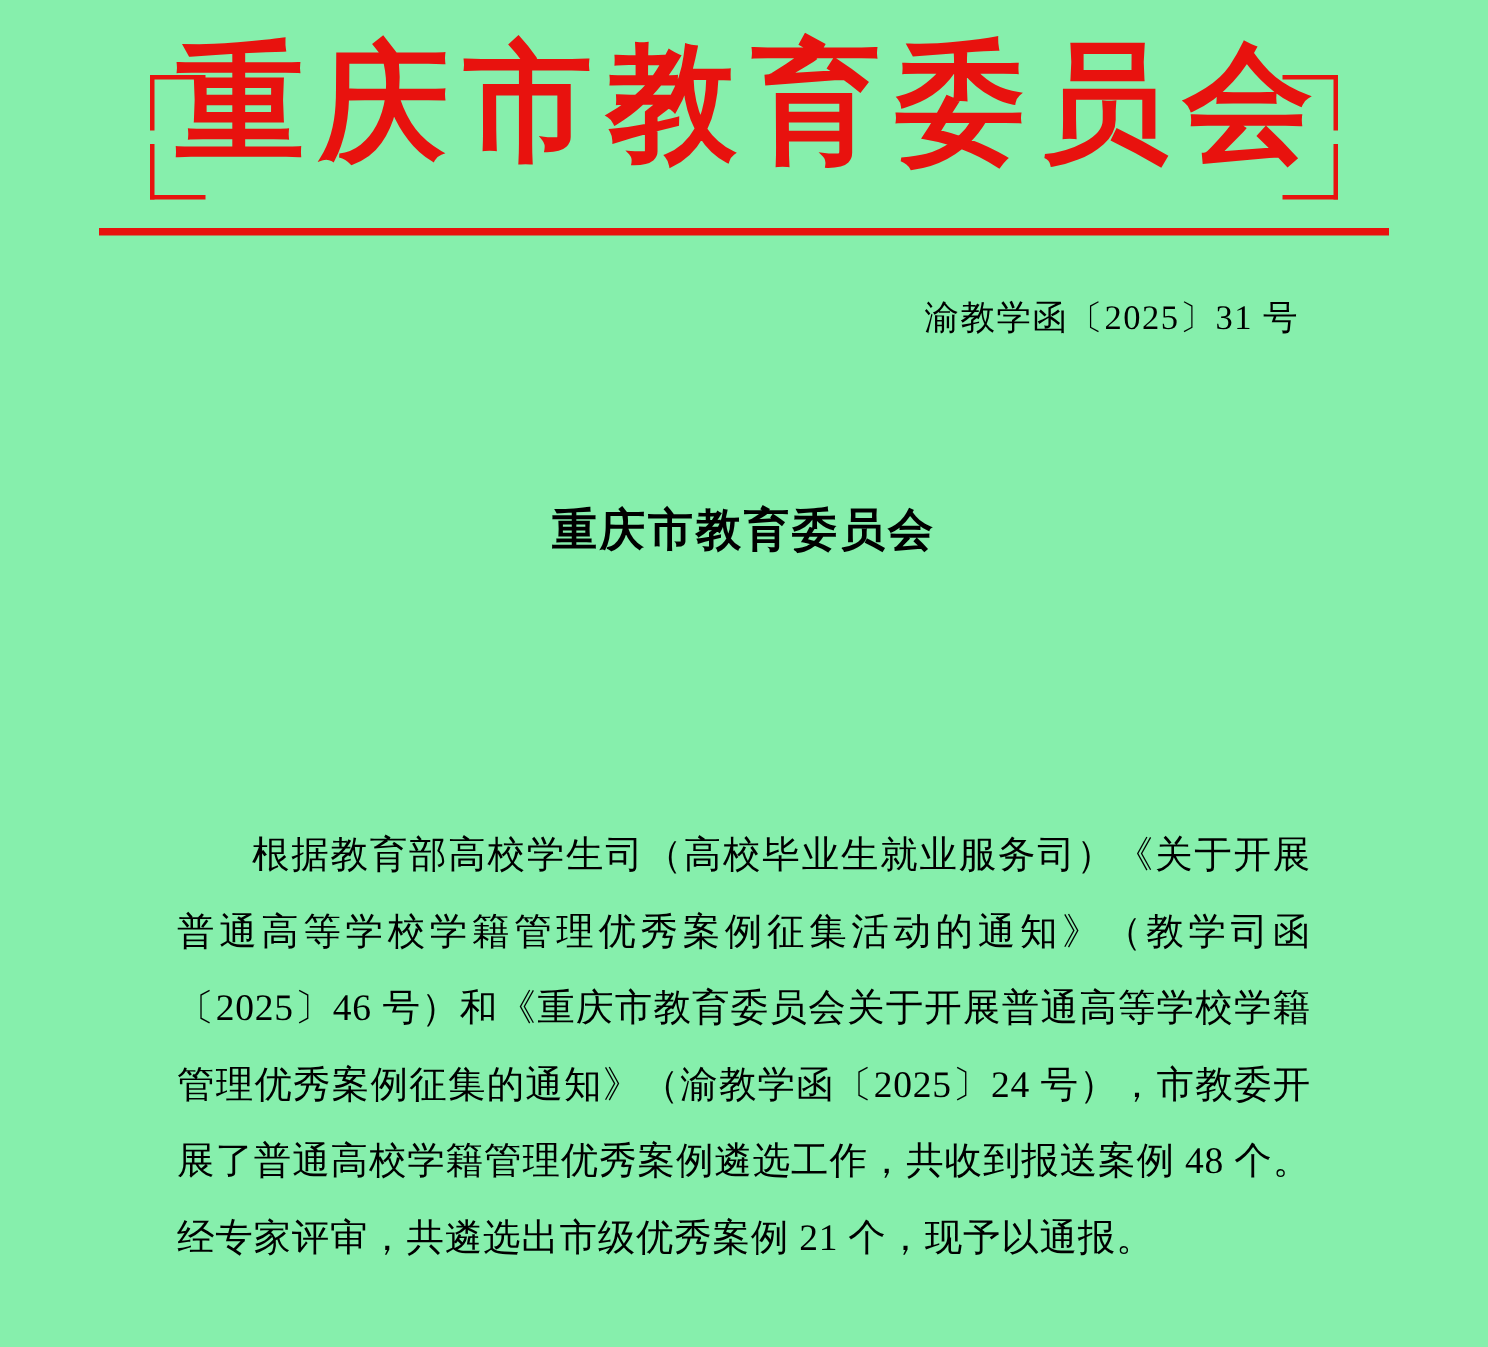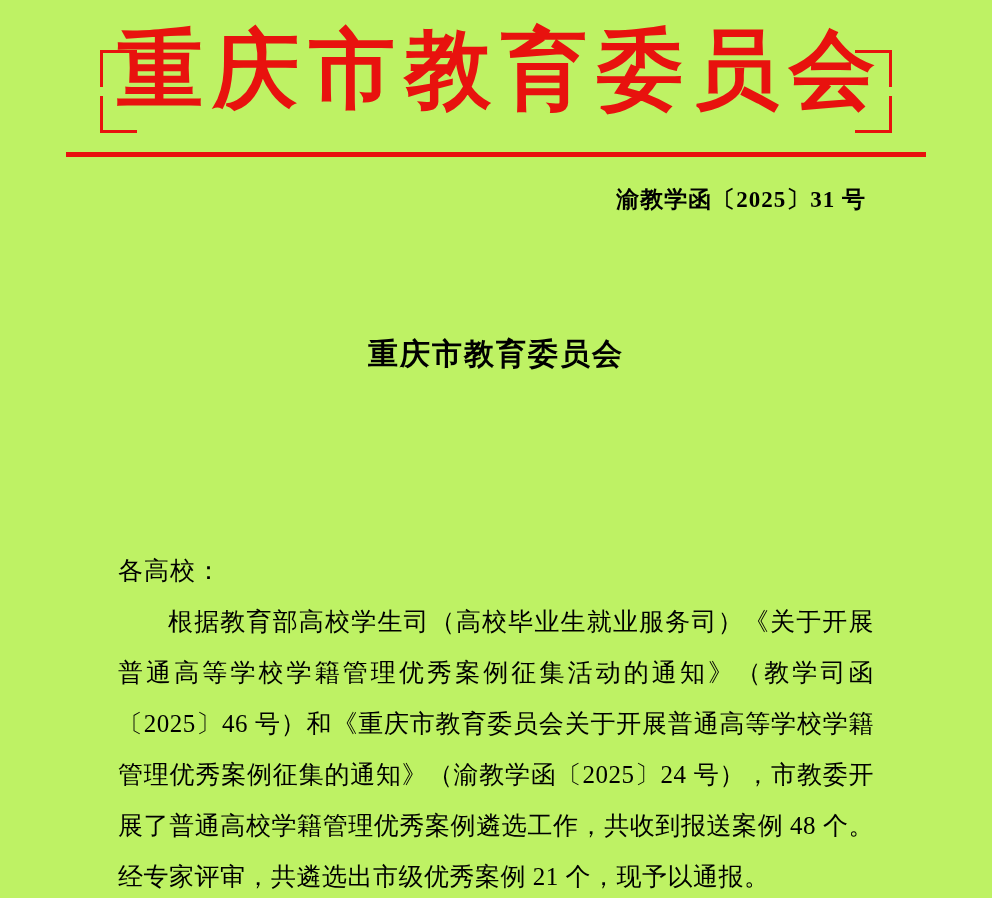--- a/index.html
+++ b/index.html
@@ -11,21 +11,21 @@
     width: 992px;
     height: 898px;
     font-family: "Liberation Serif", "DejaVu Serif", serif;
     color: #000000;
     overflow: hidden;
   }
   .page {
     position: relative;
     width: 992px;
     height: 898px;
-    background: #bef264;
+    background: #86efac;
     box-sizing: border-box;
   }
 
   
   .letterhead {
     position: relative;
     width: 100%;
     height: 175px;
   }
   .letterhead-title {
@@ -61,26 +61,25 @@
     left: 66px;
     right: 66px;
     top: 152px;
     height: 5px;
     background: #e8120e;
   }
 
   
   .doc-number {
     position: absolute;
-    top: 184px;
+    top: 196px;
     right: 126px;
     font-size: 23px;
     letter-spacing: 1px;
     white-space: nowrap;
-    font-weight: bold;
   }
 
   
   .doc-title {
     position: absolute;
     left: 0;
     right: 0;
     top: 330px;
     text-align: center;
     font-weight: bold;
@@ -125,17 +124,16 @@
     <div class="rule-red"></div>
   </div>
 
   <div class="doc-number">渝教学函〔2025〕31 号</div>
 
   <div class="doc-title">
     <div>重庆市教育委员会</div>
   </div>
 
   <div class="body-text">
-    <p class="salutation">各高校：</p>
     <p class="para">根据教育部高校学生司（高校毕业生就业服务司）《关于开展普通高等学校学籍管理优秀案例征集活动的通知》（教学司函〔2025〕46 号）和《重庆市教育委员会关于开展普通高等学校学籍管理优秀案例征集的通知》（渝教学函〔2025〕24 号），市教委开展了普通高校学籍管理优秀案例遴选工作，共收到报送案例 48 个。经专家评审，共遴选出市级优秀案例 21 个，现予以通报。</p>
   </div>
 
 </div>
 
 </body></html>

